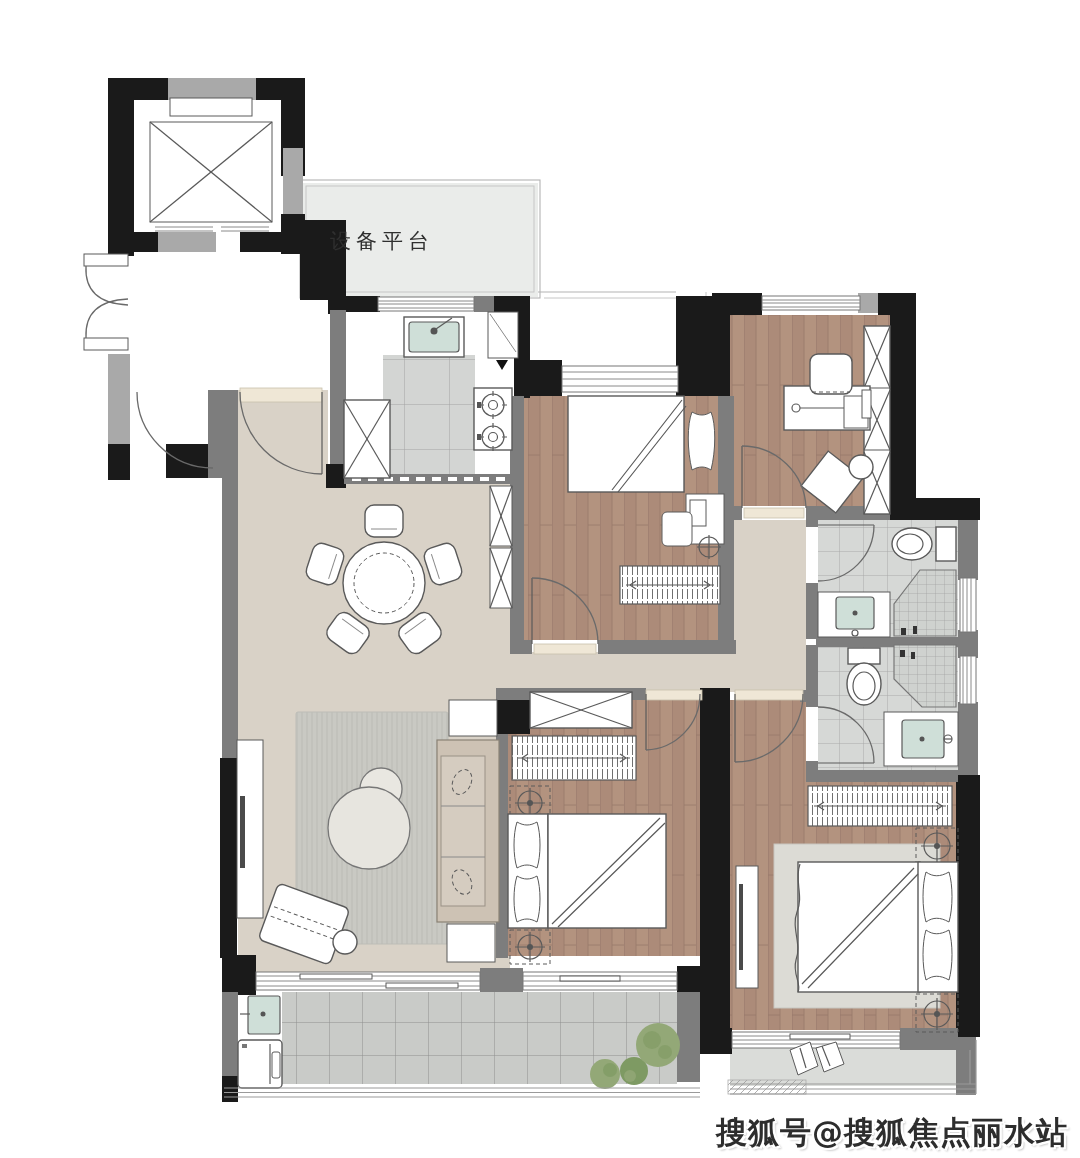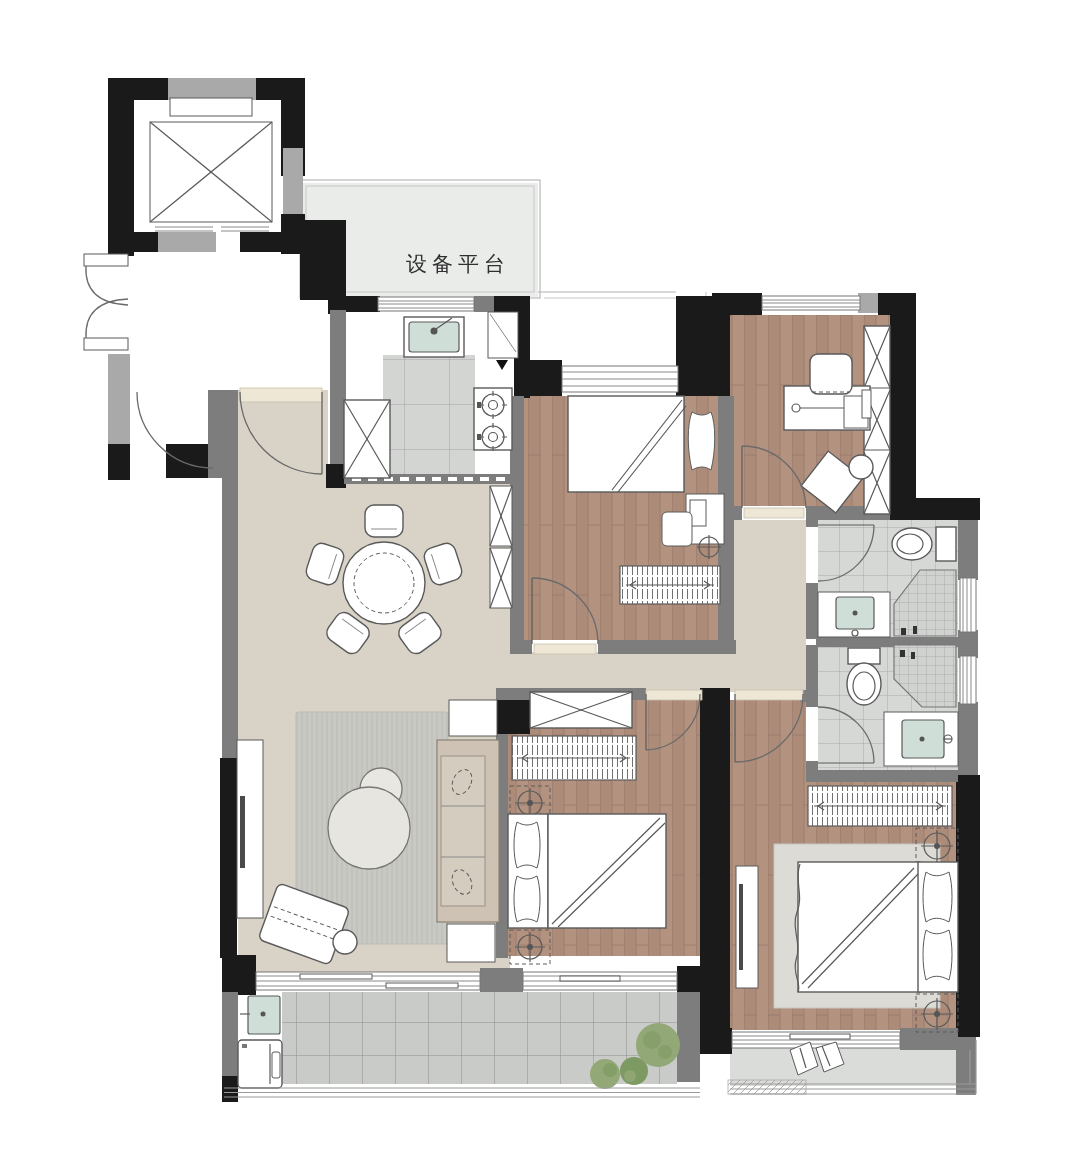--- a/index.html
+++ b/index.html
@@ -30,22 +30,22 @@
   .strp{fill:url(#stripes);stroke:var(--stroke);stroke-width:1.2;}
   .outl{fill:none;stroke:#b3b3b3;stroke-width:1.1;}
   .outl2{fill:none;stroke:#c6c6c6;stroke-width:1;}
   .shower{fill:url(#fine);stroke:#777;stroke-width:1.2;}
   .plant1{fill:var(--plant-light);} .plant2{fill:var(--plant-dark);}
   .wood-b{fill:var(--wood-base);} .wood-l{fill:var(--wood-light);}
   .wood-s{stroke:var(--wood-line);}
   .rail{stroke:#9a9a9a;stroke-width:1.2;fill:none;}
   .tvline{fill:#4a4a4a;}
 
-  .plat-label{position:absolute;left:330px;top:227px;width:180px;text-align:right;
-    font-size:21px;letter-spacing:5px;color:var(--label);margin-top:23px;}
+  .plat-label{position:absolute;left:330px;top:227px;width:180px;text-align:left;
+    font-size:21px;letter-spacing:5px;color:var(--label);}
   .watermark{position:absolute;right:12px;top:1112px;font-size:31px;font-weight:700;
     letter-spacing:1px;color:var(--watermark);
     text-shadow:-2px -2px 0 #fff,2px -2px 0 #fff,-2px 2px 0 #fff,2px 2px 0 #fff,3px 3px 2px #cfcfcf;}
 </style>
 </head>
 <body>
 
 <div id="stage">
 <svg width="1080" height="1158" viewBox="0 0 1080 1158">
   <defs>
@@ -556,13 +556,14 @@
   </g>
 
   <g>
     <path class="rail" d="M224,1088 H700 M224,1092.5 H700 M224,1097 H700"></path>
     <path class="rail" d="M730,1084 H976 M730,1089 H976 M730,1094 H976"></path>
     <path class="rail" d="M976,1040 V1094 M970,1050 V1084"></path>
   </g>
 </svg>
 
   <div class="plat-label">设备平台</div>
+  <div class="watermark">搜狐号@搜狐焦点丽水站</div>
 </div>
 
 </body></html>

